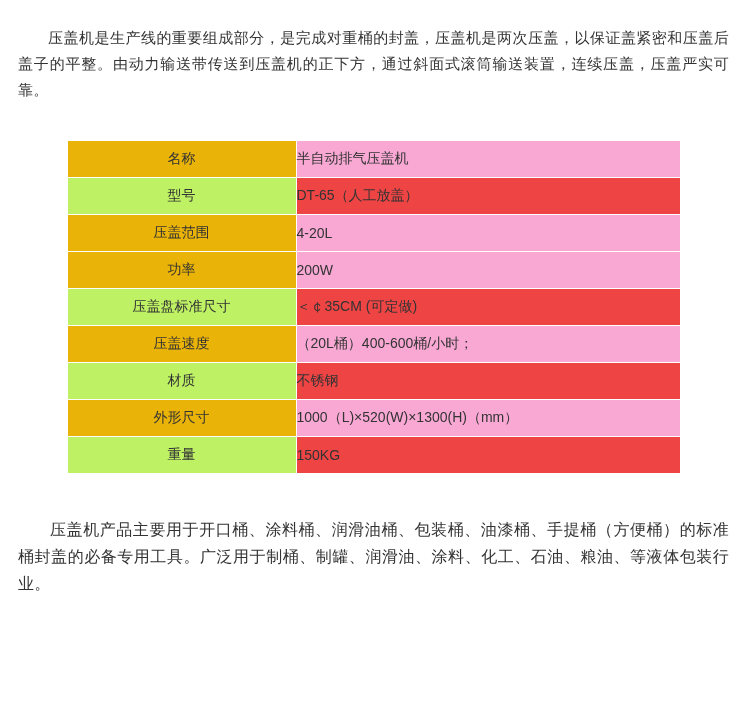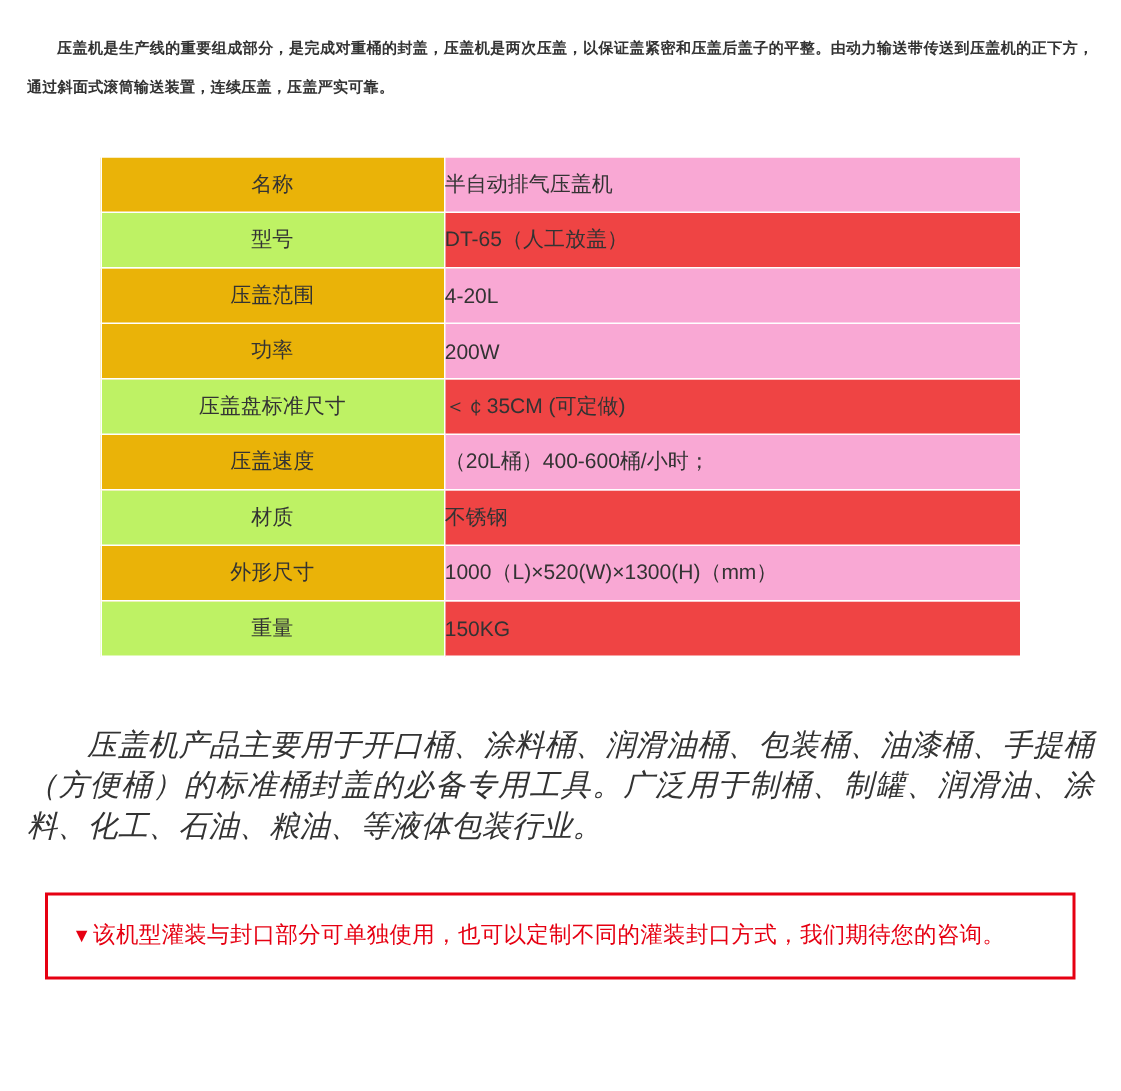--- a/index.html
+++ b/index.html
@@ -14,28 +14,27 @@
     color: #333333;
     overflow: hidden;
   }
   .page {
     position: relative;
     width: 747px;
     height: 727px;
     box-sizing: border-box;
   }
   .intro-para {
-    font-size: 10px;
+    font-size: 15px;
     line-height: 26px;
     color: #333333;
     padding: 10px 18px 0 18px;
     text-align: justify;
     text-indent: 2em;
     letter-spacing: 0.2px;
-    font-weight: bold;
   }
   .spec-table-wrap {
     padding: 22px 0 0 0;
     display: flex;
     justify-content: center;
   }
   table.spec-table {
     border-collapse: collapse;
     width: 614px;
     table-layout: fixed;
@@ -59,28 +58,27 @@
     text-align: left;
     padding-left: 62px;
   }
   tr.alt td.spec-label {
     background: #bef264;
   }
   tr.alt td.spec-value {
     background: #ef4444;
   }
   .body-para {
-    font-size: 20px;
+    font-size: 16px;
     line-height: 27px;
     color: #333333;
     padding: 26px 18px 0 18px;
     text-align: justify;
     text-indent: 2em;
     letter-spacing: 0.2px;
-    font-style: italic;
   }
   .notice-box {
     margin: 30px 30px 0 30px;
     border: 2px solid #e60012;
     box-sizing: border-box;
     padding: 13px 16px 14px 16px;
   }
   .notice-text {
     font-size: 15px;
     line-height: 27px;
@@ -138,17 +136,14 @@
         <tr class="alt">
           <td class="spec-label">重量</td>
           <td class="spec-value">150KG</td>
         </tr>
       </tbody>
     </table>
   </div>
 
   <p class="body-para">压盖机产品主要用于开口桶、涂料桶、润滑油桶、包装桶、油漆桶、手提桶（方便桶）的标准桶封盖的必备专用工具。广泛用于制桶、制罐、润滑油、涂料、化工、石油、粮油、等液体包装行业。</p>
 
-  <div class="notice-box">
-    <div class="notice-text"><span class="triangle-icon">▼</span><span>该机型灌装与封口部分可单独使用，也可以定制不同的灌装封口方式，我们期待您的咨询。</span></div>
-  </div>
 
 </div>
 
 </body></html>

